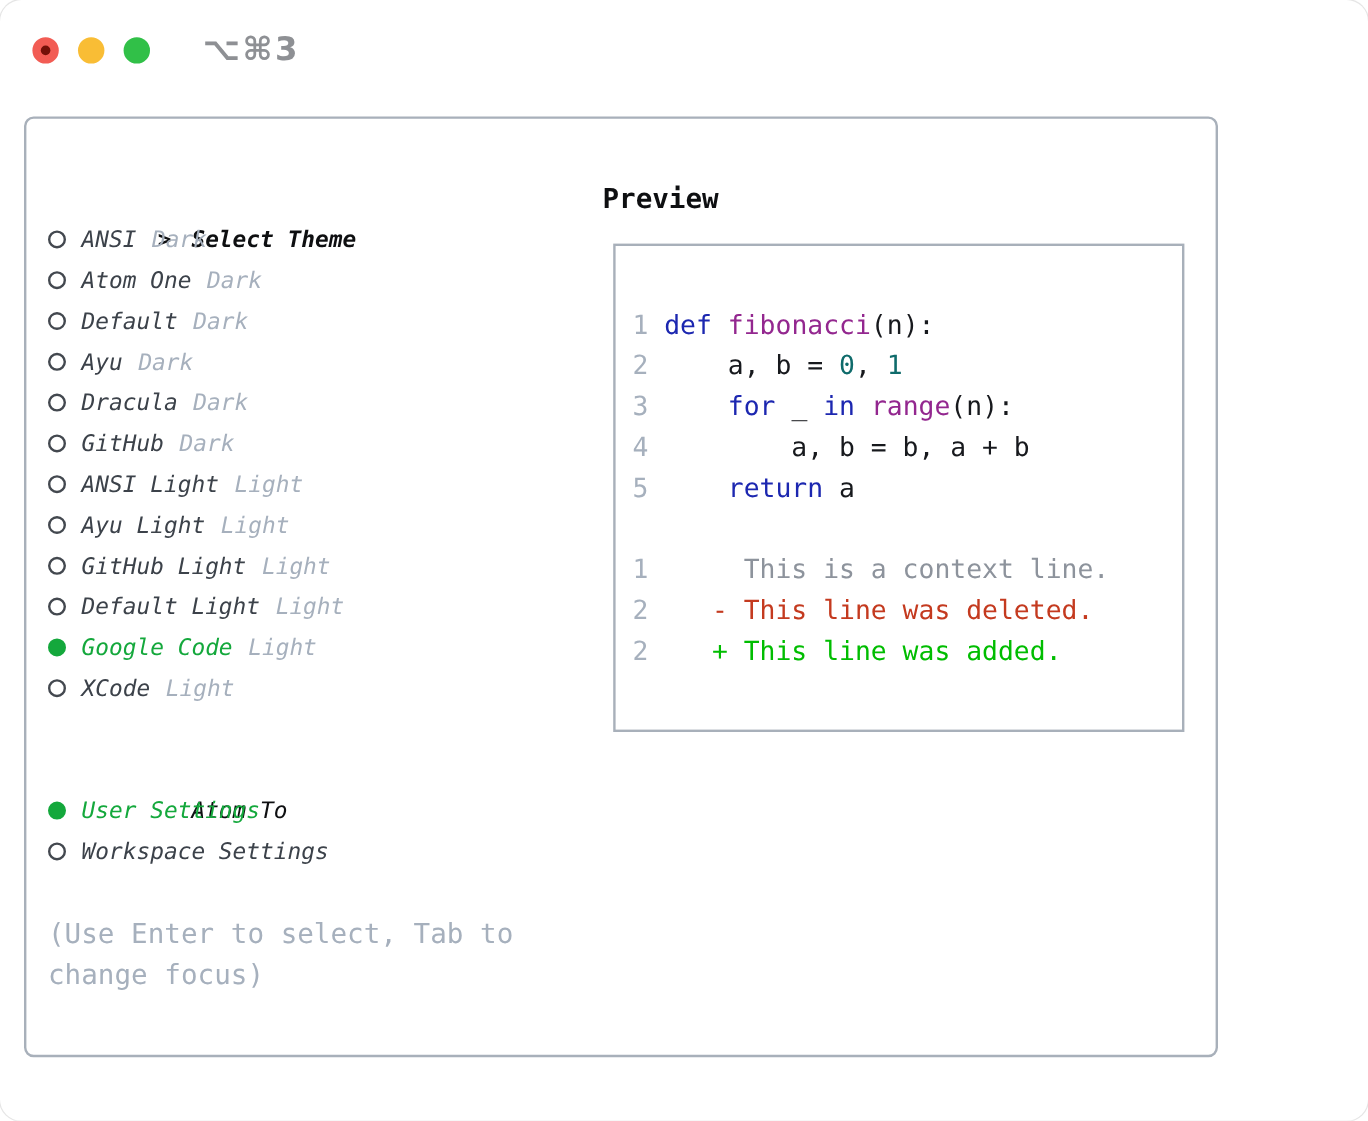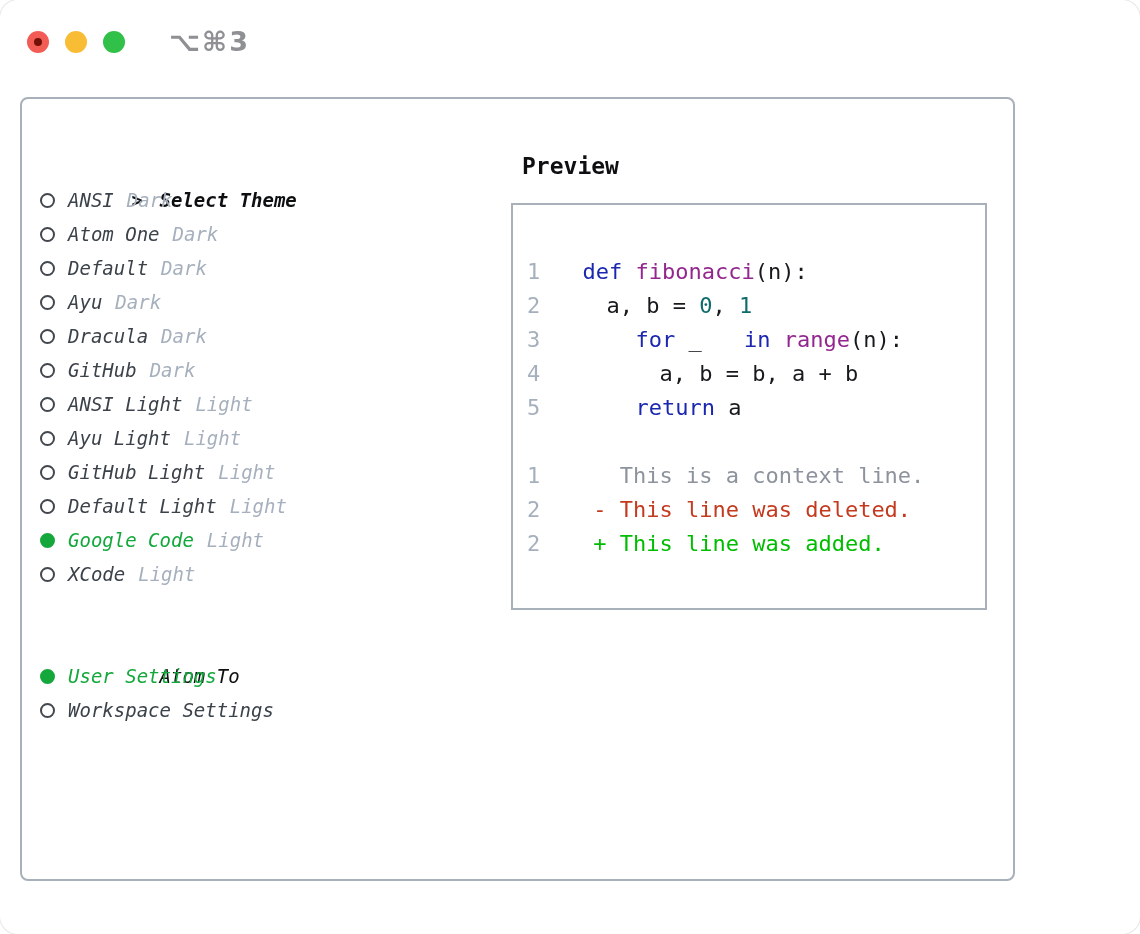--- a/index.html
+++ b/index.html
@@ -60,35 +60,35 @@
   .tname.sel { color: var(--accent_green); }
   .variant { color: var(--muted); margin-left: 13px; }
   .spacer { height: 34px; }
   .apply-label { color: var(--header_text); }
   .footer {
     margin-top: 35px; width: 420px;
     font-size: 23px; line-height: 34px; color: var(--muted);
   }
   
   .preview-header {
-    position: absolute; left: 500px; top: 50px; height: 34px; line-height: 34px;
+    position: absolute; left: 480px; top: 50px; height: 34px; line-height: 34px;
     font-size: 23px; font-weight: bold; color: var(--header_text);
   }
   .preview-box {
     position: absolute; left: 489px; top: 104px;
     width: 476px; height: 407px;
     border: 2px solid var(--border);
     padding: 50px 0 0 14px;
     font-size: 22px;
     background: #fff;
   }
   .pline { height: 34px; line-height: 34px; white-space: pre; }
   .lnum { color: var(--muted); }
   .tok-plain   { color: var(--code_plain); }
-  .tok-keyword { color: var(--keyword); margin-left: 29px; }
+  .tok-keyword { color: var(--keyword); }
   .tok-title   { color: var(--function_name); }
   .tok-number  { color: var(--number); }
   .diff-context { color: var(--context_text); }
   .diff-deleted { color: var(--deleted); }
   .diff-added   { color: var(--added); }
 </style>
 </head>
 <body>
 
 <div class="window">
@@ -128,20 +128,21 @@
 
       <div class="row">
         <span class="marker"></span><span class="apply-label">Atom To</span>
       </div>
 
       <div id="apply-list">
           <div class="row"><span class="marker"><span class="dot sel"></span></span><span class="tname sel">User Settings</span></div>
           <div class="row"><span class="marker"><span class="dot"></span></span><span class="tname">Workspace Settings</span></div>
         </div>
 
+      <div class="footer">(Use Enter to select, Tab to change focus)</div>
     </div>
 
     <div class="preview-header">Preview</div>
 
     <div class="preview-box">
       <div id="code-block">
           <div class="pline"><span class="lnum">1 </span><span class="tok-keyword">def</span><span class="tok-plain"> </span><span class="tok-title">fibonacci</span><span class="tok-plain">(n):</span></div>
           <div class="pline"><span class="lnum">2 </span><span class="tok-plain">    a, b = </span><span class="tok-number">0</span><span class="tok-plain">, </span><span class="tok-number">1</span></div>
           <div class="pline"><span class="lnum">3 </span><span class="tok-plain">    </span><span class="tok-keyword">for</span><span class="tok-plain"> _ </span><span class="tok-keyword">in</span><span class="tok-plain"> </span><span class="tok-title">range</span><span class="tok-plain">(n):</span></div>
           <div class="pline"><span class="lnum">4 </span><span class="tok-plain">        a, b = b, a + b</span></div>

